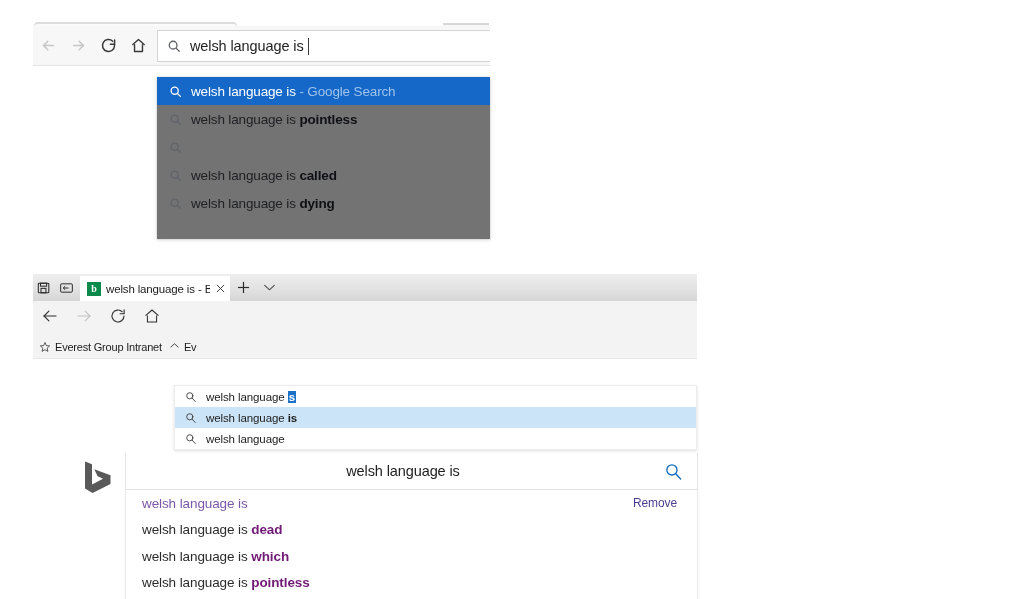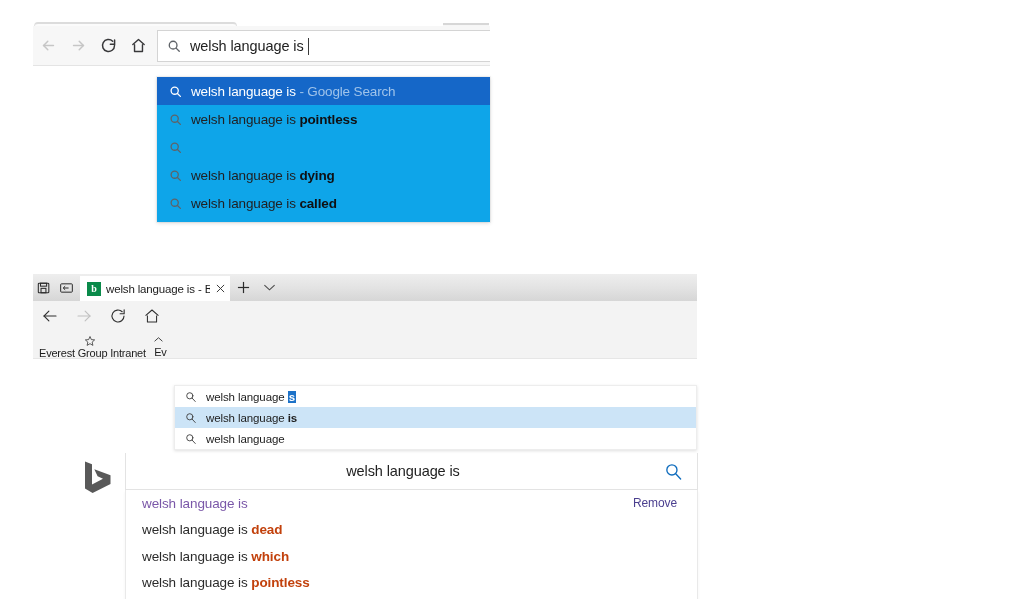--- a/index.html
+++ b/index.html
@@ -81,23 +81,23 @@
   }
   #chrome-caret {
     width: 1px; height: 17px;
     background: #3a3a3a;
     margin-left: 4px;
   }
   #chrome-dropdown {
     position: absolute;
     left: 124px; top: 58px;
     width: 333px;
-    background: #0ea5e9;
+    background: #737373;
     box-shadow: 0 1px 4px rgba(0,0,0,0.16), 0 0 0 1px rgba(0,0,0,0.035);
-    padding-bottom: 5px;
+    padding-bottom: 22px;
   }
   .c-row {
     height: 28px;
     display: flex;
     align-items: center;
     padding-left: 12px;
     box-sizing: border-box;
     white-space: nowrap;
   }
   .c-row.sel { background: #1567c8; }
@@ -189,21 +189,20 @@
     display: flex; align-items: center;
     padding-left: 6px;
     box-sizing: border-box;
   }
   .fav-item {
     display: flex; align-items: center;
     font-size: 11px; color: #1c1c1c;
     white-space: nowrap;
     margin-right: 7px;
     letter-spacing: -0.2px;
-    flex-direction: column;
   }
   .fav-item .star { margin-right: 4px; display: flex; }
   #edge-content {
     position: absolute; left: 0; top: 85px;
     width: 664px; height: 225px;
     background: #ffffff;
   }
   #edge-content-divider {
     position: absolute; left: 0; top: 0;
     width: 664px; height: 1px;
@@ -291,21 +290,21 @@
     justify-content: space-between;
     padding: 0 20px 0 16px;
     box-sizing: border-box;
     white-space: nowrap;
   }
   .b-row .btext {
     font-size: 13.5px;
     color: #2b2b2b;
     letter-spacing: -0.1px;
   }
-  .b-row .btext b { font-weight: bold; color: #c2410c; }
+  .b-row .btext b { font-weight: bold; color: #701a75; }
   .b-row.first .btext { color: #7a57a8; }
   .b-remove {
     font-size: 12px;
     color: #4b3f8f;
     letter-spacing: -0.1px;
   }
 </style>
 </head>
 <body>
 
@@ -392,30 +391,30 @@
             </svg>
           </span>
         </div>
         <div class="c-row">
           <span class="cicon">
             <svg width="13" height="13" viewBox="0 0 24 24" fill="none" stroke="#5f6368" stroke-width="2.4" stroke-linecap="round">
               <circle cx="10.5" cy="10.5" r="6.6"></circle>
               <line x1="15.6" y1="15.6" x2="21" y2="21"></line>
             </svg>
           </span>
-          <span class="ctext">welsh language is <b>dying</b></span>
+          <span class="ctext">welsh language is <b>called</b></span>
         </div>
         <div class="c-row">
           <span class="cicon">
             <svg width="13" height="13" viewBox="0 0 24 24" fill="none" stroke="#5f6368" stroke-width="2.4" stroke-linecap="round">
               <circle cx="10.5" cy="10.5" r="6.6"></circle>
               <line x1="15.6" y1="15.6" x2="21" y2="21"></line>
             </svg>
           </span>
-          <span class="ctext">welsh language is <b>called</b></span>
+          <span class="ctext">welsh language is <b>dying</b></span>
         </div>
       </div>
   </div>
 
   <div id="edge-window">
 
     <div id="edge-titlebar">
       <div class="edge-sysicon">
         <svg width="14" height="14" viewBox="0 0 16 16" fill="none" stroke="#2b2b2b" stroke-width="1.2">
           <rect x="1.5" y="2.5" width="12" height="11" rx="1"></rect>

